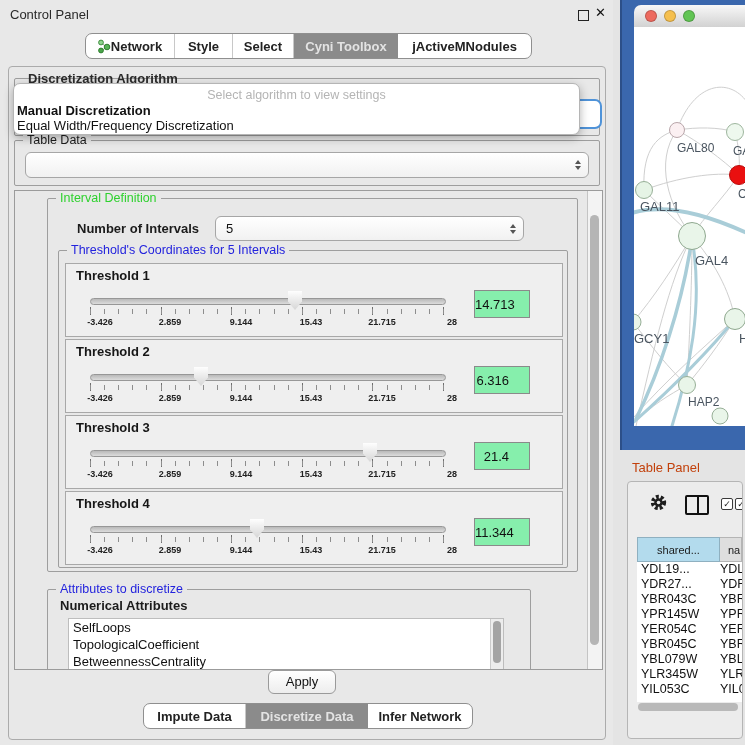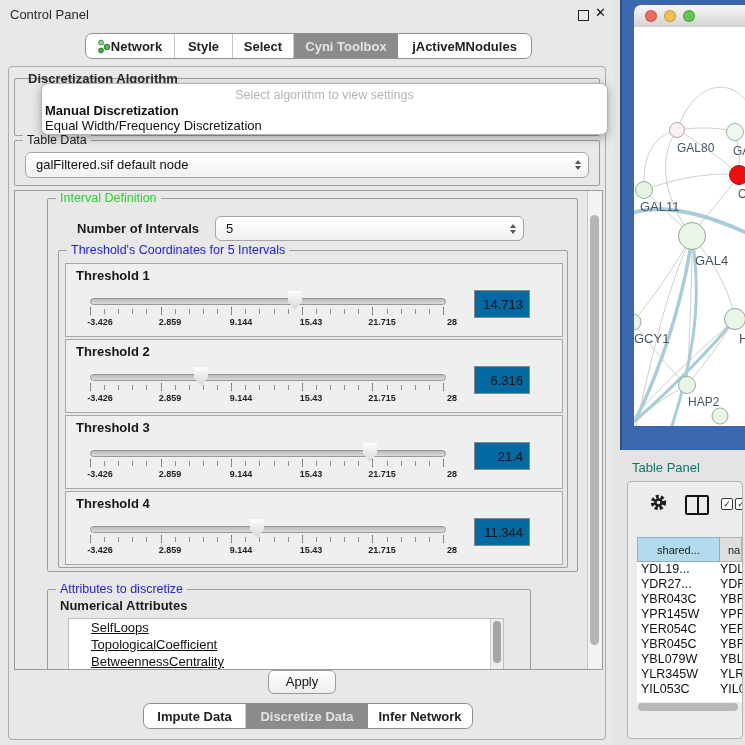--- a/index.html
+++ b/index.html
@@ -28,21 +28,21 @@
   
   .gb{position:absolute;border:1px solid #9e9e9e;border-radius:2px;}
   .gbt{position:absolute;top:-8px;left:8px;background:#e8e8e8;padding:0 4px;font-size:12.5px;color:#1c1c1c;text-align:right;}
   .gbt.green{color:#2ed12e;}
   .gbt.blue{color:#2323dd;}
 
   
   .algo-title{left:28px;top:71px;font-size:13px;font-weight:bold;color:#2a2a2a;}
   .focus-combo{left:552px;top:99px;width:46px;height:26px;border:2px solid #4f93d9;border-radius:7px;background:#fff;}
   .popup{left:13px;top:83px;width:565px;height:50px;background:#fff;border:1px solid #b5b5b5;border-radius:7px;
-         box-shadow:0 3px 10px rgba(0,0,0,.3);z-index:20;margin-left:28px;}
+         box-shadow:0 3px 10px rgba(0,0,0,.3);z-index:20;}
   .popup .ph{position:absolute;left:0;right:0;top:4px;text-align:center;font-size:12.5px;color:#b4b4b4;}
   .popup .it{position:absolute;left:2px;right:2px;height:15px;font-size:13px;color:#111;padding-left:1px;}
   .popup .it.b{font-weight:bold;top:19px;}
   .popup .it.n{top:34px;}
 
   
   .combo{position:absolute;background:linear-gradient(#ffffff,#f1f1f1);border:1px solid #a6a6a6;border-radius:6px;
          font-size:13px;color:#111;box-sizing:border-box;}
   .combo .val{position:absolute;left:10px;top:4px;}
   .stepper{position:absolute;right:7px;top:50%;transform:translateY(-50%);display:flex;flex-direction:column;gap:2px;}
@@ -59,42 +59,42 @@
   .thp .lbl{position:absolute;left:10px;top:4px;font-size:13px;font-weight:bold;color:#161616;}
   .track{position:absolute;left:24px;top:34px;width:356px;height:7px;border-radius:4px;
          background:linear-gradient(#b9b9b9,#dcdcdc);border:1px solid #979797;box-sizing:border-box;}
   .thumb{position:absolute;top:27px;width:14px;height:19px;background:linear-gradient(#fefefe,#d6d6d6);
          clip-path:polygon(0 0,100% 0,100% 55%,50% 100%,0 55%);filter:drop-shadow(0 0 1px #777);}
   .tminor{position:absolute;left:24px;top:45px;width:354px;height:5px;
           background:repeating-linear-gradient(90deg,#8d8d8d 0,#8d8d8d 1px,transparent 1px,transparent 14.12px);}
   .tmajor{position:absolute;left:24px;top:43px;width:354px;height:8px;
           background:repeating-linear-gradient(90deg,#6f6f6f 0,#6f6f6f 1px,transparent 1px,transparent 70.6px);}
   .tl{position:absolute;top:53px;transform:translateX(-50%);font-size:9px;font-weight:bold;color:#222;margin-left:9px;}
-  .vbox{position:absolute;left:408px;top:26px;width:56px;height:28px;background:#0369a1;border:1px solid #8a8a8a;
-        font-size:13px;color:#111;text-align:right;line-height:28px;padding-right:6px;box-sizing:border-box;}
+  .vbox{position:absolute;left:408px;top:26px;width:56px;height:28px;background:#86efac;border:1px solid #8a8a8a;
+        font-size:13px;color:#111;text-align:right;line-height:28px;padding-right:20px;box-sizing:border-box;}
 
   
   .attr-list{position:absolute;left:20px;top:28px;width:434px;height:54px;background:#fff;border:1px solid #bdbdbd;
              overflow:hidden;font-size:13px;color:#111;}
-  .attr-list .li{height:17px;line-height:17px;padding-left:22px;text-decoration:underline;}
+  .attr-list .li{height:17px;line-height:17px;padding-left:4px;}
   .al-sb{position:absolute;right:0;top:0;width:12px;height:100%;background:#ededed;border-left:1px solid #ccc;}
   .al-th{position:absolute;left:1.5px;top:2px;width:8px;height:42px;border-radius:4px;background:#a4a4a4;}
 
   .btn{position:absolute;background:linear-gradient(#ffffff,#ededed);border:1px solid #9a9a9a;border-radius:6px;
        font-size:13px;color:#111;text-align:center;}
 
   
   #rightbg{left:613px;top:0;width:132px;height:745px;background:#e4e4e4;}
   #netwin{left:620px;top:0;width:125px;height:450px;background:#3a67ad;border-left:2px solid #2c4f88;}
   .mac-tb{position:absolute;left:12px;top:5px;right:0;height:22px;border-radius:7px 0 0 0;
           background:linear-gradient(#f8f8f8,#d2d2d2);border-bottom:1px solid #a9a9a9;}
   .tlight{position:absolute;top:5px;width:12px;height:12px;border-radius:50%;border:1px solid rgba(0,0,0,.2);box-sizing:border-box;}
   .canvas{position:absolute;left:12px;top:27px;right:0;height:399px;background:#fff;overflow:hidden;}
 
-  #tpanel-title{left:632px;top:460px;font-size:13px;color:#0f766e;}
+  #tpanel-title{left:632px;top:460px;font-size:13px;color:#c2410c;}
   .tp-card{left:627px;top:481px;width:114px;height:256px;background:#ececec;border:1px solid #b5b5b5;border-radius:4px;overflow:hidden;}
   .cols-icon{position:absolute;width:20px;height:16px;border:2px solid #111;border-radius:2px;}
   .cols-icon:after{content:"";position:absolute;left:50%;top:0;bottom:0;width:2px;background:#111;}
   .cb{position:absolute;width:10px;height:10px;border:1.5px solid #3a3a3a;border-radius:2px;background:#fff;
       font-size:9px;line-height:10px;text-align:center;color:#222;font-weight:bold;}
   .th-cell{position:absolute;top:55px;height:25px;box-sizing:border-box;font-size:11px;line-height:25px;}
   .tp-body{position:absolute;left:9px;top:80px;right:0;bottom:36px;background:#fff;overflow:hidden;}
   .trow{height:15px;line-height:15px;font-size:12.5px;color:#111;white-space:nowrap;}
   .trow .c1{display:inline-block;width:83px;padding-left:4px;box-sizing:border-box;}
   .hsb{position:absolute;left:10px;bottom:27px;width:100px;height:8px;border-radius:4px;background:#b9b9b9;}
@@ -144,21 +144,20 @@
 
     <div class="abs popup">
       <div class="ph">Select algorithm to view settings</div>
       <div class="it n">Equal Width/Frequency Discretization</div>
       <div class="it b">Manual Discretization</div>
     </div>
 
     <div class="gb" style="left:14px;top:140px;width:584px;height:44px">
       <span class="gbt">Table Data</span>
       <div class="combo" style="left:10px;top:11px;width:564px;height:26px">
-        <span class="val">galFiltered.sif default node</span>
         <span class="stepper">
             <span class="tu"></span>
             <span class="td"></span>
           </span>
       </div>
     </div>
 
     <div class="abs scrollbox">
 
       <div class="gb" style="left:32px;top:7px;width:529px;height:372px">

